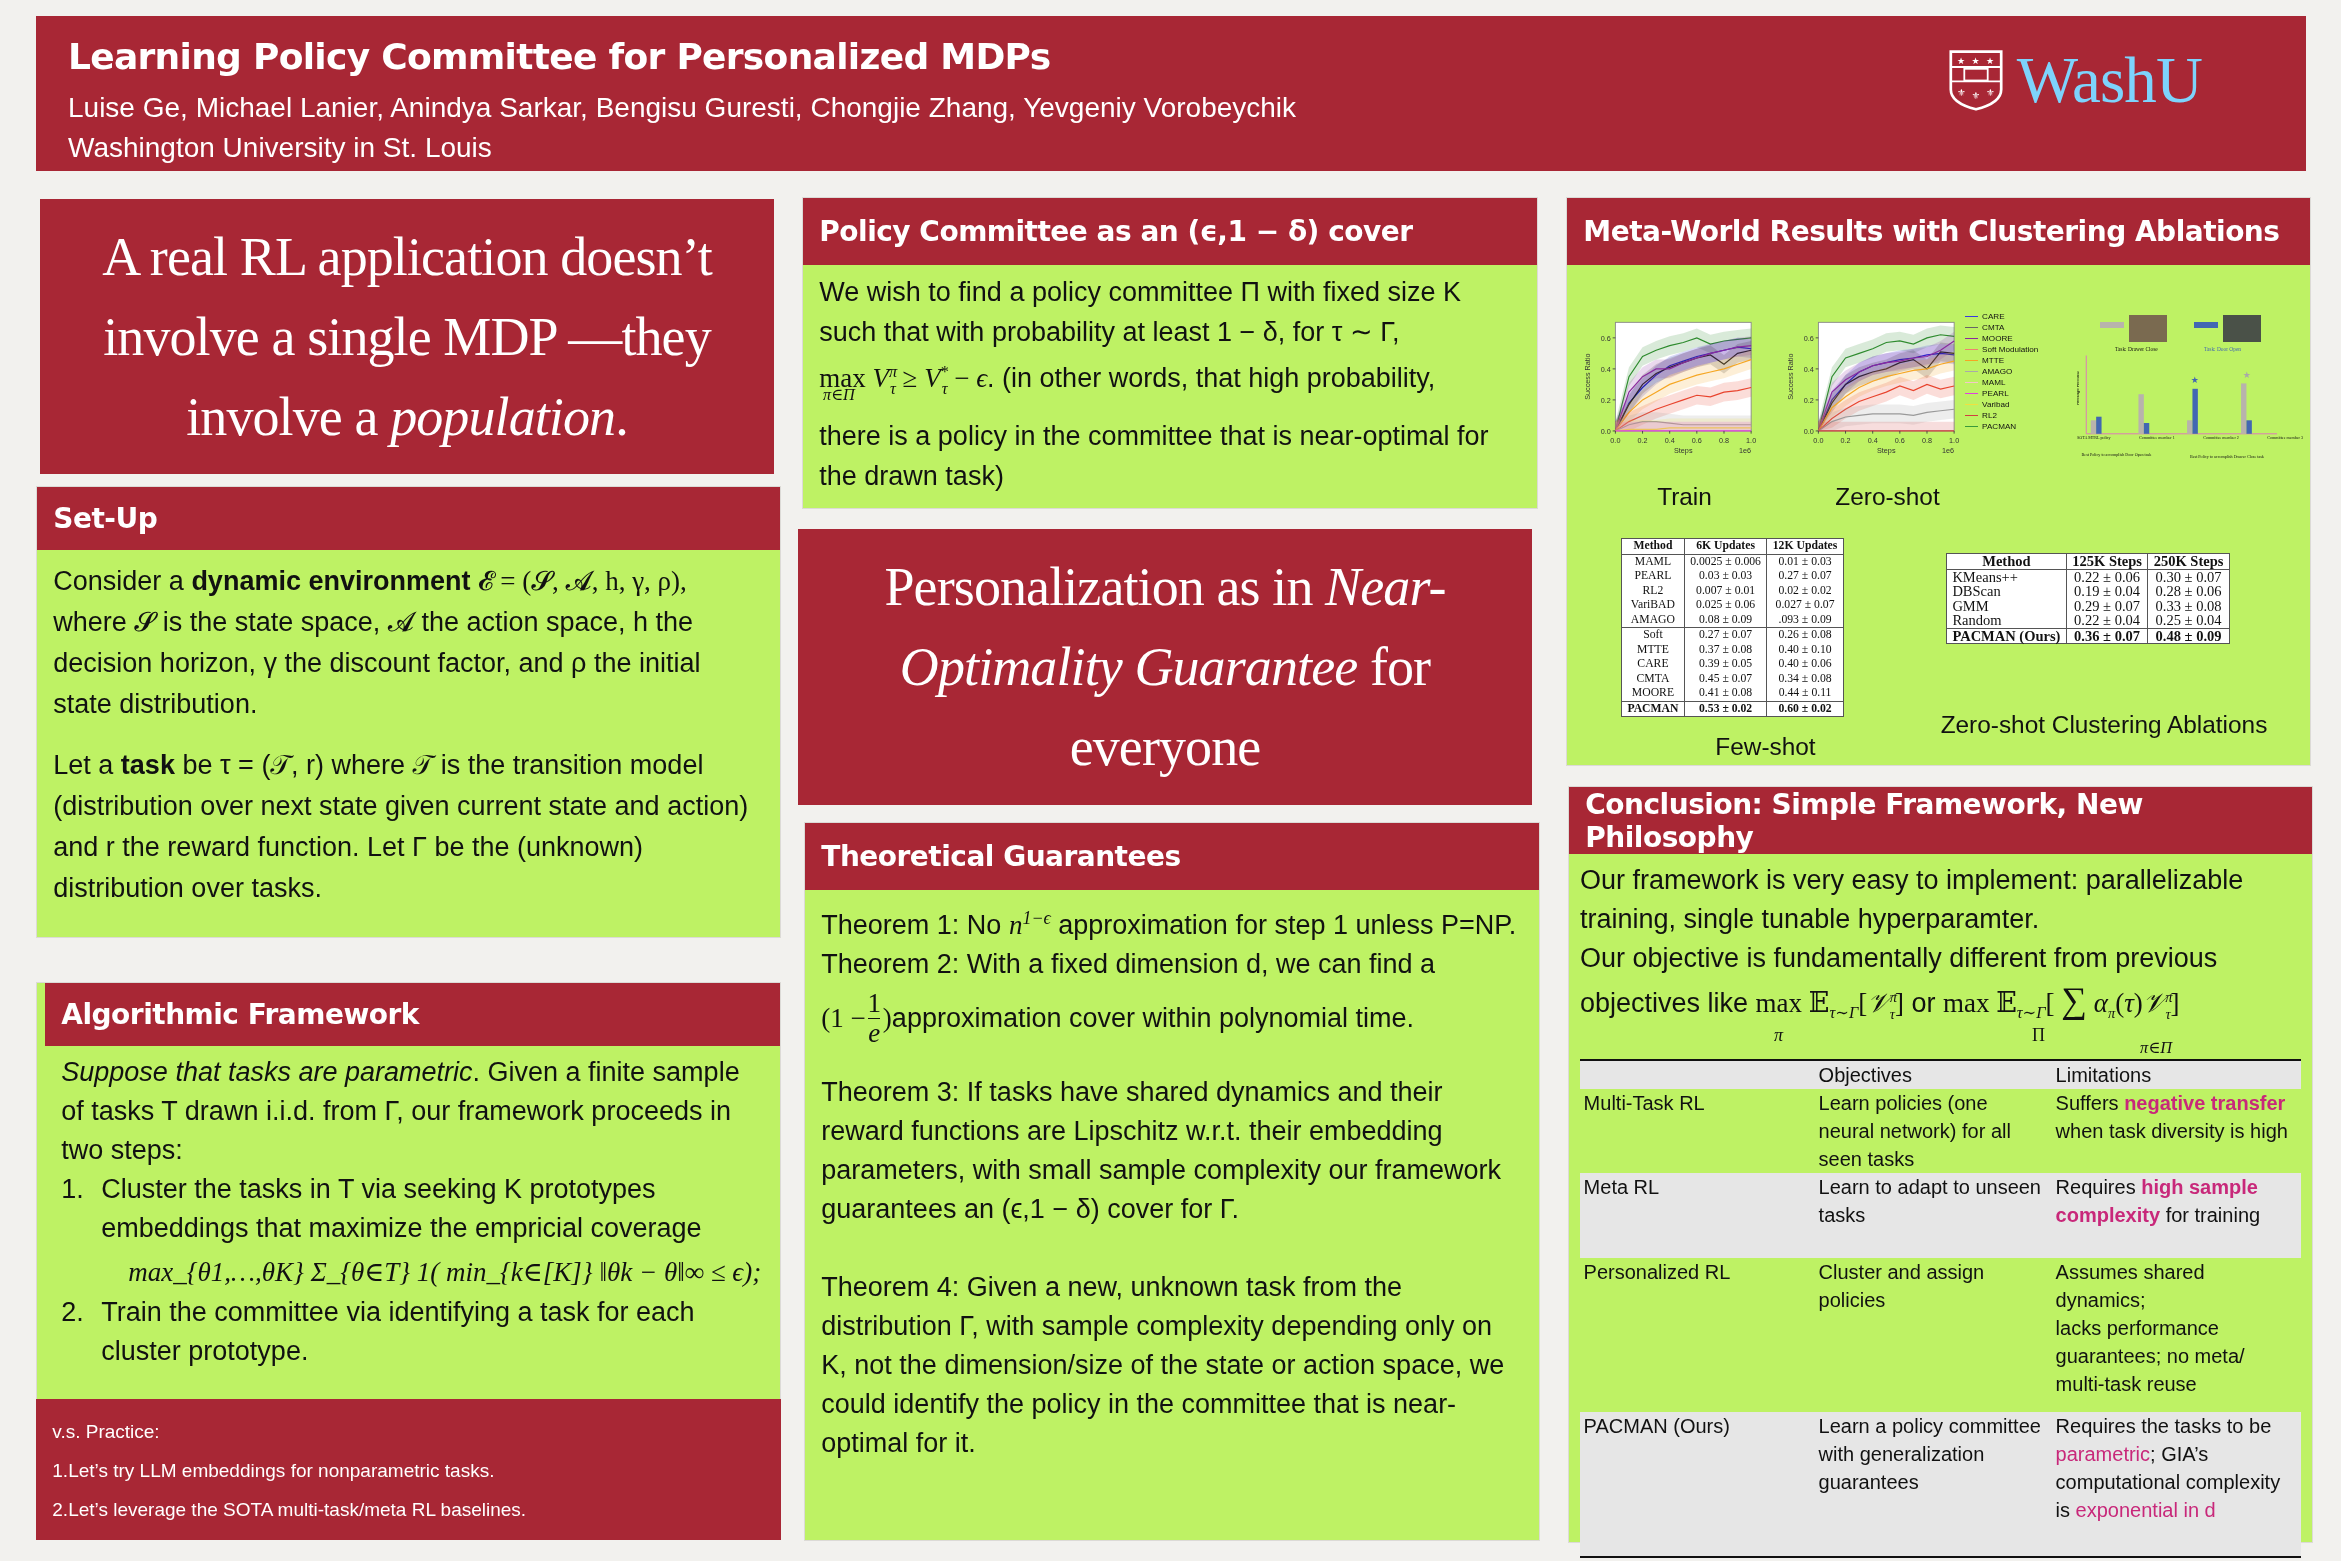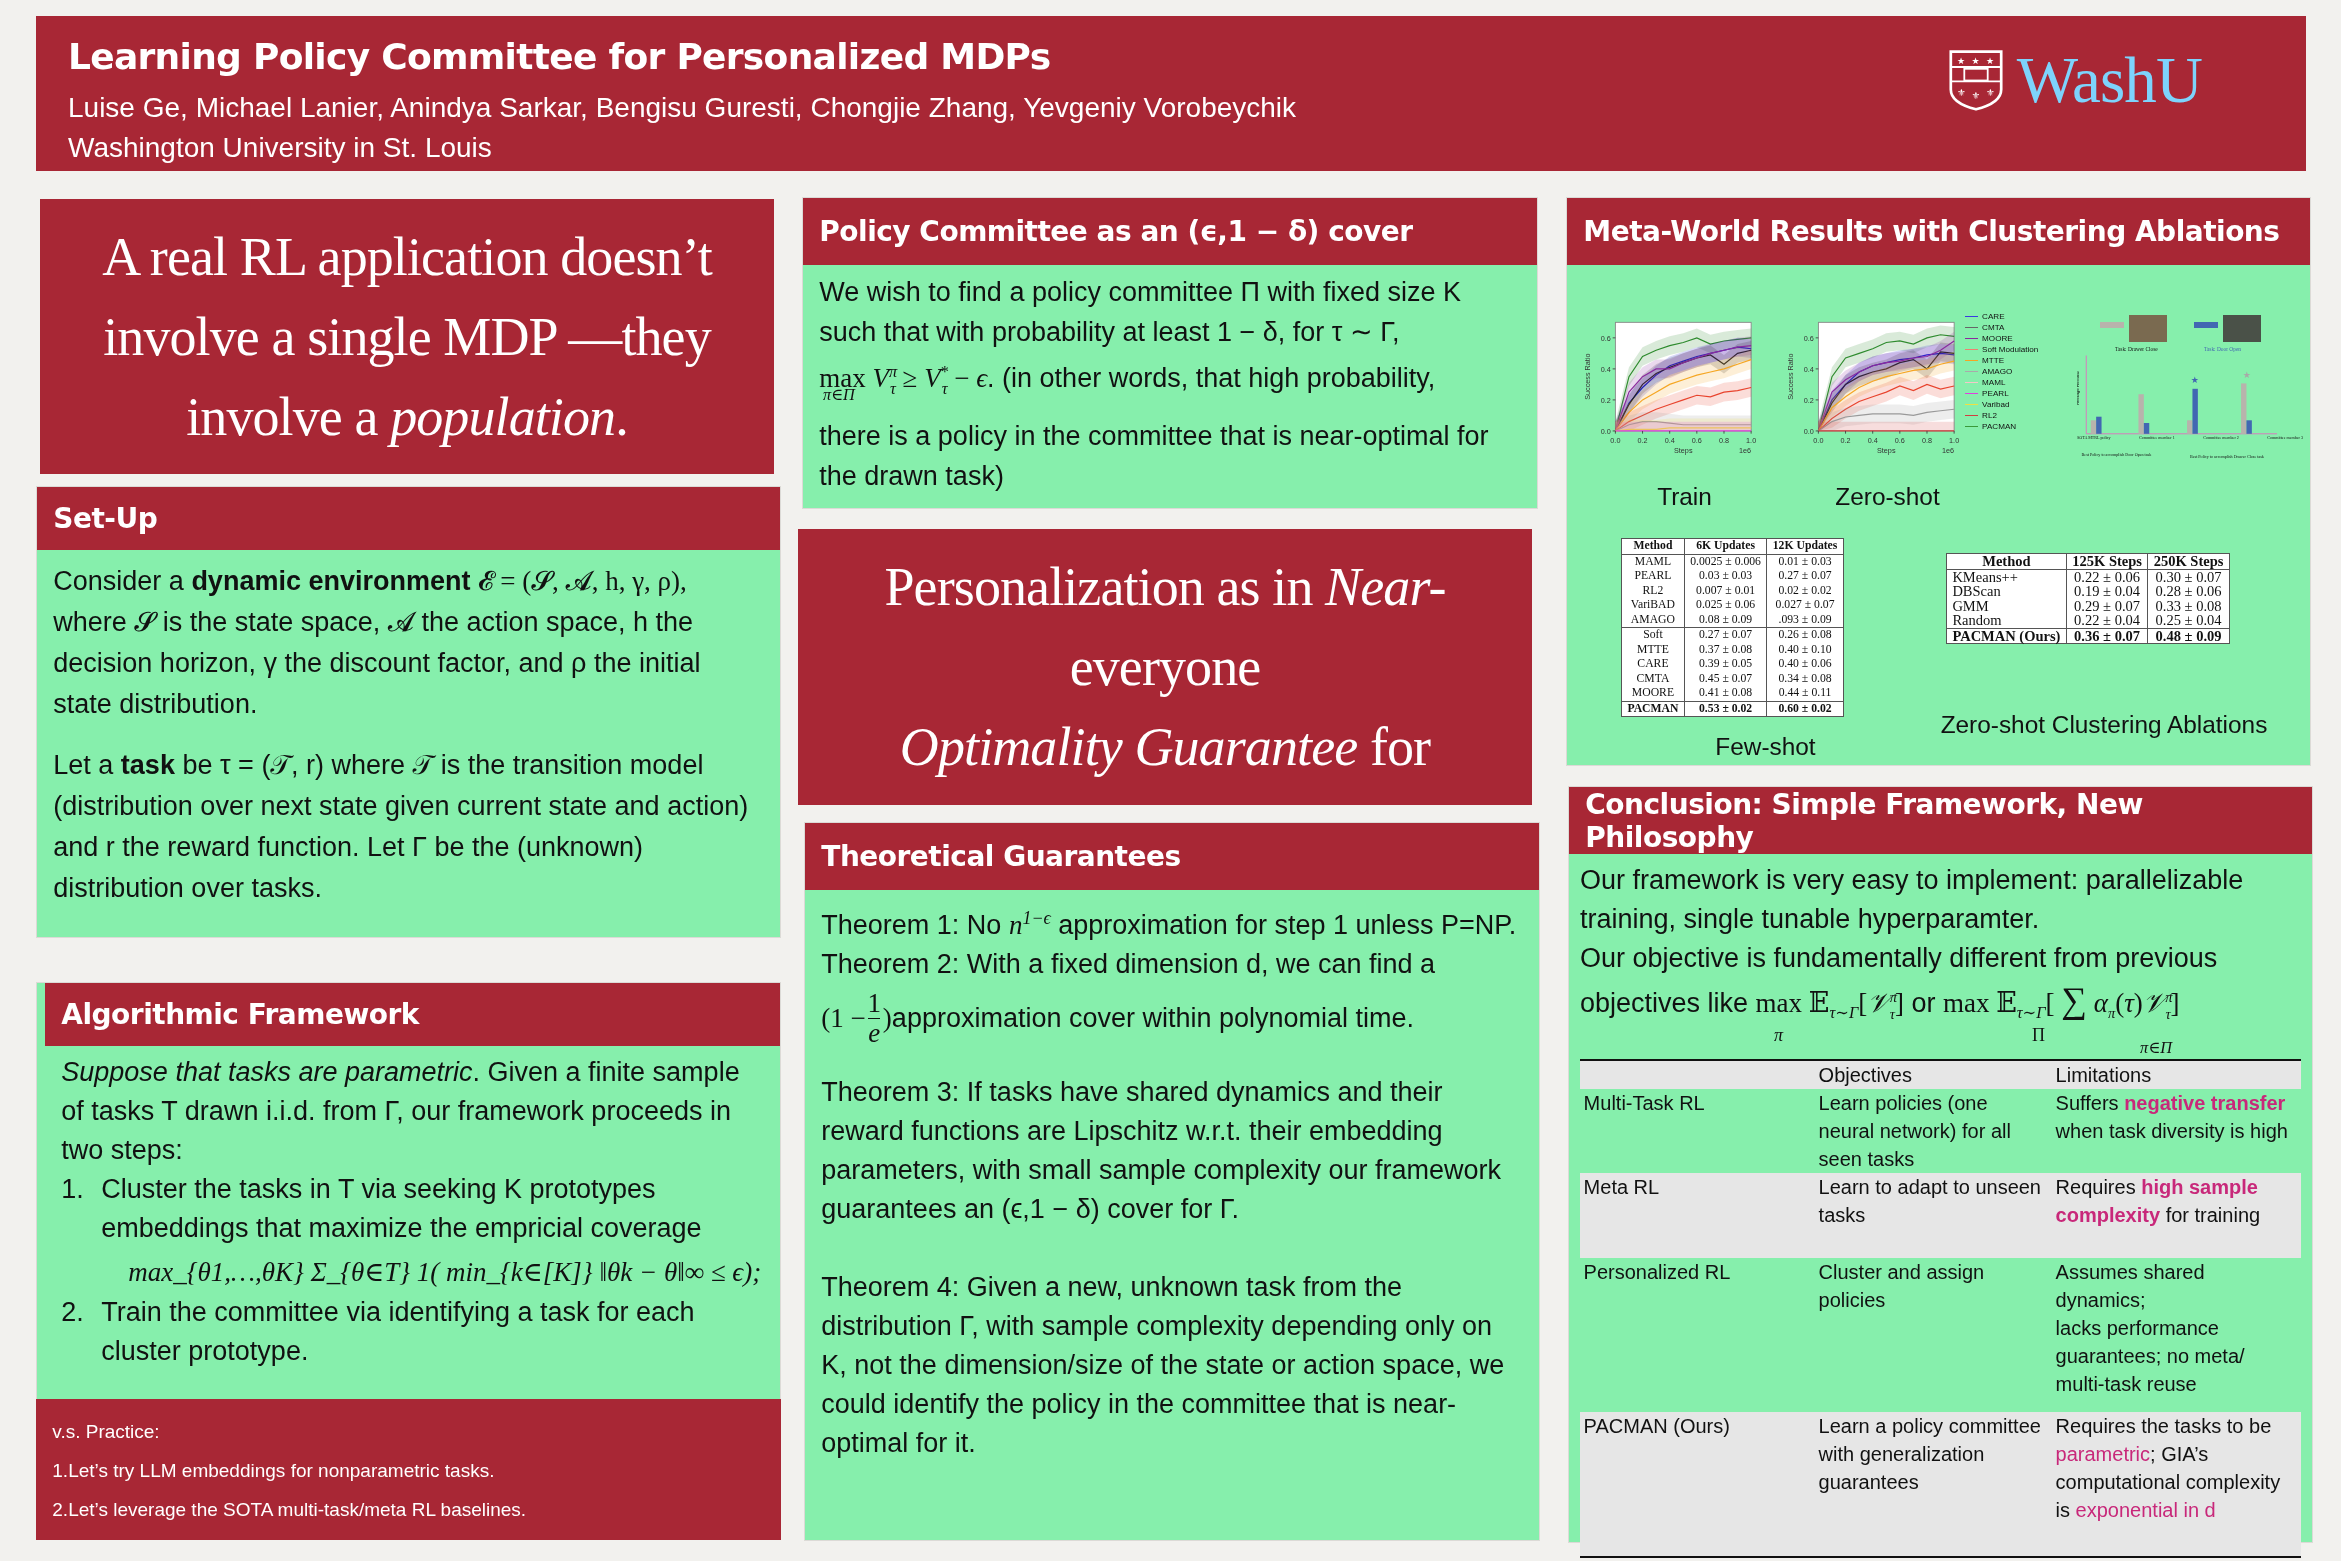--- a/index.html
+++ b/index.html
@@ -1,20 +1,20 @@
 <!DOCTYPE html>
 <html style="font-size:14.5px"><head>
 <meta charset="utf-8">
 <style>
   * { box-sizing: border-box; margin: 0; padding: 0; }
   html, body { width: 2342px; height: 1561px; background: #f2f1ee; overflow: hidden; }
   body { position: relative; font-family: "Liberation Sans", "DejaVu Sans", sans-serif; color: #111; }
   .abs { position: absolute; }
   .red { background: #a82735; color: #fff; }
-  .panel { background: #86efac; border: 0.9px solid #dcdad6; }
+  .panel { background: #bef264; border: 0.9px solid #dcdad6; }
   .hdr { font-family: "DejaVu Sans", sans-serif; font-weight: bold; font-size: 28px; padding: 0 16.3px; display: flex; align-items: center; letter-spacing: -0.5px; }
   .body-txt { font-size: 27px; line-height: 41px; padding: 9px 16.3px; }
   .math { font-family: "Liberation Serif", "DejaVu Serif", serif; font-style: italic; }
   .mathr { font-family: "Liberation Serif", "DejaVu Serif", serif; }
   .hl { color: #c8287a; }
   .big-quote { font-family: "Liberation Serif", "DejaVu Serif", serif; font-size: 54px; line-height: 80px; text-align: center; display: flex; flex-direction: column; justify-content: center; letter-spacing: -0.9px; }
 
   
   #title-bar { left: 36px; top: 16.3px; width: 2270px; height: 155px; }
   #title-bar .t1 { position: absolute; left: 32px; top: 20px; font-family: "DejaVu Sans", sans-serif; font-weight: bold; font-size: 36px; letter-spacing: -0.7px; }
@@ -118,22 +118,22 @@
     <div style="position:relative;">
       <span class="mathr">max <i>V</i><sup style="font-size:16.3px;"><i>π</i></sup><sub style="font-size:16.3px;margin-left:-7.2px;"><i>τ</i></sub> ≥ <i>V</i><sup style="font-size:16.3px;">*</sup><sub style="font-size:16.3px;margin-left:-7.2px;"><i>τ</i></sub> − <i>ϵ</i></span><span>. (in other words, that high probability,</span>
       <div class="math" style="font-size:16.3px;line-height:14.5px;position:absolute;left:3.6px;top:36px;">π∈Π</div>
     </div>
     <div style="margin-top:7.2px;">there is a policy in the committee that is near-optimal for the drawn task)</div>
   </div>
 </div>
 
 <div class="abs red big-quote" style="left:798px;top:529px;width:734px;height:276px;">
   <div><span>Personalization as in </span><em>Near-</em></div>
+  <div><em>Optimality Guarantee</em><span> for</span></div>
   <div>everyone</div>
-  <div><em>Optimality Guarantee</em><span> for</span></div>
 </div>
 
 <div class="abs panel" style="left:804px;top:822px;width:736px;height:719px;">
   <div class="hdr red" style="height:67px;">Theoretical Guarantees</div>
   <div class="body-txt" style="line-height:39px;padding-top:9px;">
     <p><span>Theorem 1: No </span><span class="math">n<sup style="font-size:18px;">1−ϵ</sup></span><span> approximation for step 1 unless P=NP.</span></p>
     <p>Theorem 2: With a fixed dimension d, we can find a</p>
     <p style="display:flex;align-items:center;height:69px;">
       <span class="mathr" style="display:inline-flex;align-items:center;">(1 − <span style="display:inline-flex;flex-direction:column;align-items:center;line-height:29px;margin:0 1.8px;">
             <span>1</span>

